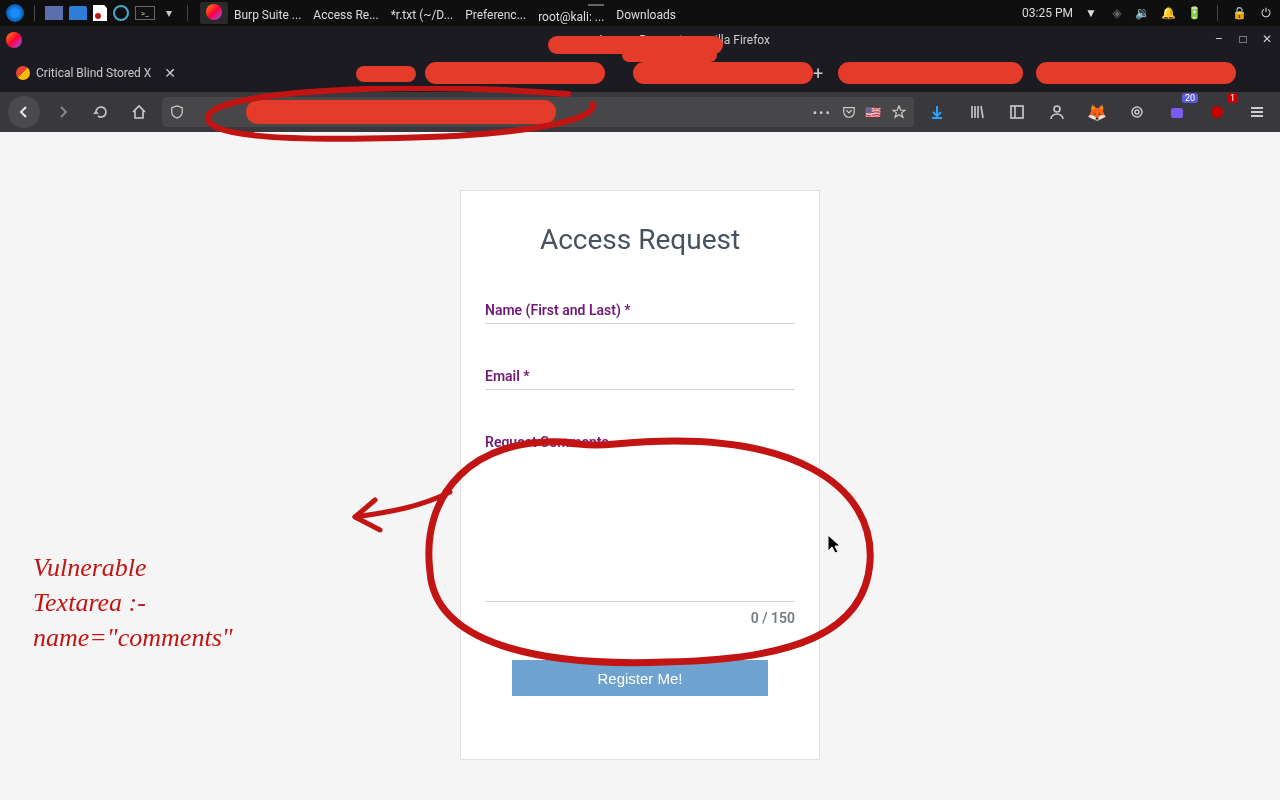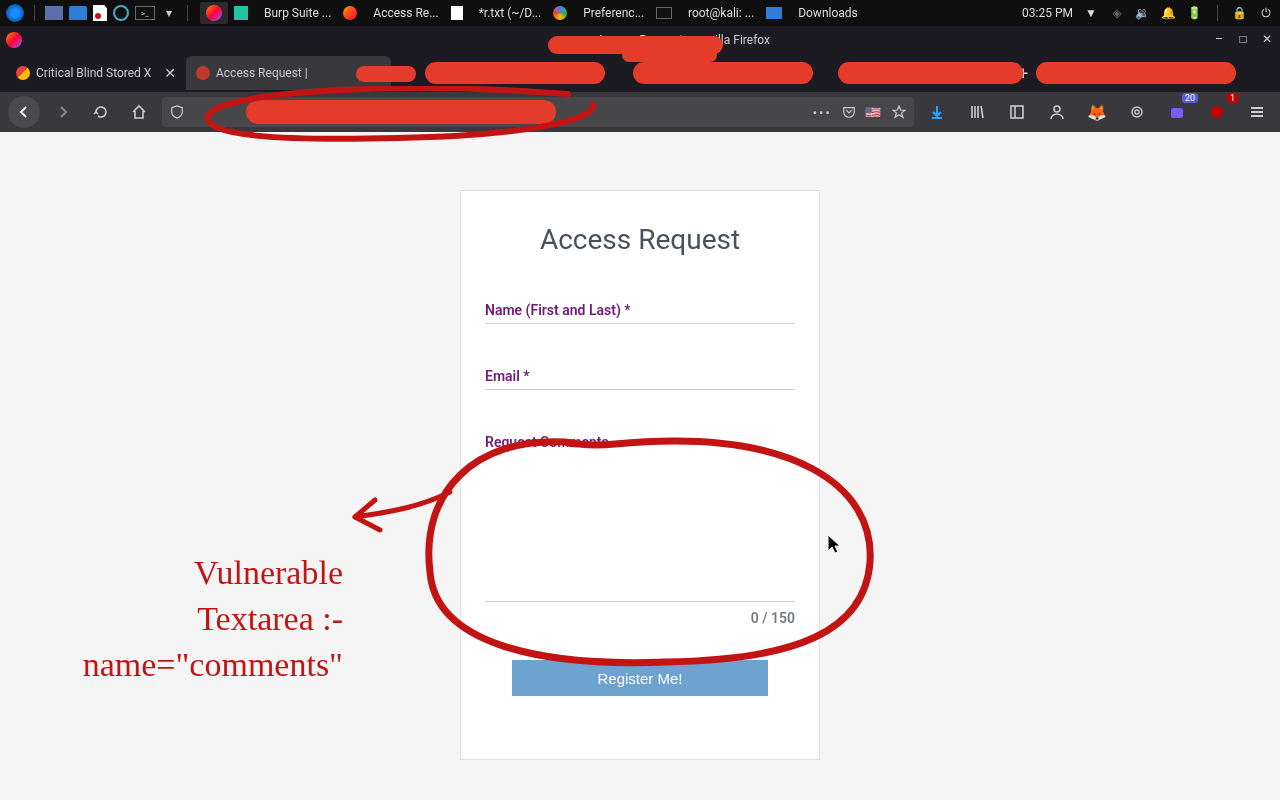--- a/index.html
+++ b/index.html
@@ -2,21 +2,21 @@
 <html><head>
 <meta charset="utf-8">
 <style>
   * { margin: 0; padding: 0; box-sizing: border-box; }
   body { width: 1280px; height: 800px; font-family: -apple-system, BlinkMacSystemFont, "Segoe UI", Roboto, sans-serif; background: #f5f5f5; overflow: hidden; position: relative; }
 
   
   .syspanel { height: 26px; background: #0f0f0f; display: flex; align-items: center; color: #ddd; font-size: 12px; padding: 0 6px; }
   .syspanel .left { display: flex; align-items: center; gap: 6px; }
   .syspanel .tasks { display: flex; align-items: center; gap: 0; margin-left: 8px; flex: 1; }
-  .syspanel .task { display: flex; align-items: center; gap: 16px; padding: 2px 6px; height: 22px; border-radius: 2px; max-width: 110px; overflow: hidden; white-space: nowrap; }
+  .syspanel .task { display: flex; align-items: flex-end; gap: 4px; padding: 2px 6px; height: 22px; border-radius: 2px; max-width: 110px; overflow: hidden; white-space: nowrap; flex-direction: column; }
   .syspanel .task.active { background: #2a2a2a; }
   .syspanel .right { display: flex; align-items: center; gap: 10px; }
   .sep { width: 1px; height: 16px; background: #444; margin: 0 4px; }
   .ico { width: 16px; height: 16px; display: inline-flex; align-items: center; justify-content: center; font-size: 12px; }
   .kali-ico { width:18px; height:18px; border-radius:50%; background: radial-gradient(circle, #1a8cff 30%, #003366 100%); }
 
   
   .ff-titlebar { height: 28px; background: #1c1b22; color: #ccc; font-size: 12px; display: flex; align-items: center; justify-content: center; position: relative; }
   .ff-titlebar .winbtns { position: absolute; right: 6px; display: flex; gap: 10px; }
   .ff-titlebar .ffico { position:absolute; left:6px; width:16px;height:16px;border-radius:50%;background:linear-gradient(135deg,#ff9500,#ff0039,#9059ff);}
@@ -47,21 +47,21 @@
   .card { position:absolute; left:460px; top:58px; width:360px; min-height:570px; background:#fff; border:1px solid #e0e0e0; padding: 32px 24px 28px; }
   .card h1 { text-align:center; color:#46535e; font-size:28px; font-weight:400; margin-bottom: 46px; }
   .field { margin-bottom: 44px; }
   .field label { display:block; color:#701a75; font-size:14px; font-weight:600; margin-bottom: 2px; }
   .field .line { border-bottom:1px solid #d0d0d0; height:4px; }
   .comments-area { height: 150px; border-bottom:1px solid #d0d0d0; }
   .counter { text-align:right; color:#737b82; font-size:14px; margin-top:8px; font-weight:600;}
   .register-btn { width:256px; height:36px; margin: 34px auto 0; display:block; background:#6da3ce; color:#fff; border:none; font-size:15px; cursor:pointer; }
 
   
-  .annot-text { position:absolute; left:33px; top:418px; color:#c31414; font-size:34px; text-align:right; line-height:1.35; width:310px; font-family: Georgia, serif;}
+  .annot-text { position:absolute; left:33px; top:418px; color:#c31414; font-size:26px; text-align:left; line-height:1.35; width:310px; font-family: Georgia, serif; font-style: italic;}
   .redact { position:absolute; background:#e53b2b; border-radius:14px; }
 
   svg { display:block; }
 </style>
 </head>
 <body>
 
 <div class="syspanel">
   <div class="left">
     <span class="kali-ico"></span>
@@ -127,24 +127,20 @@
     <span class="winbtn">□</span>
     <span class="winbtn">✕</span>
   </div>
 </div>
 
 <div class="ff-tabs">
   <div class="tab">
     <span class="tico" style="background:linear-gradient(135deg,#ea4335 50%,#fbbc05 50%);"></span>
     <span>Critical Blind Stored X</span>
     <span class="tabclose">✕</span>
-  </div>
-  <div class="tab active" style="min-width:205px;">
-    <span class="tico" style="background:#c0392b;"></span>
-    <span>Access Request | </span>
   </div>
   <div class="tab" style="min-width:205px;">
     <span class="tabclose" style="margin-left:auto;">✕</span>
   </div>
   <div class="tab" style="min-width:205px;">
     <span class="tabclose" style="margin-left:auto;">✕</span>
   </div>
   <div class="tab" style="min-width:205px;">
     <span class="tabclose" style="margin-left:auto;">✕</span>
   </div>

